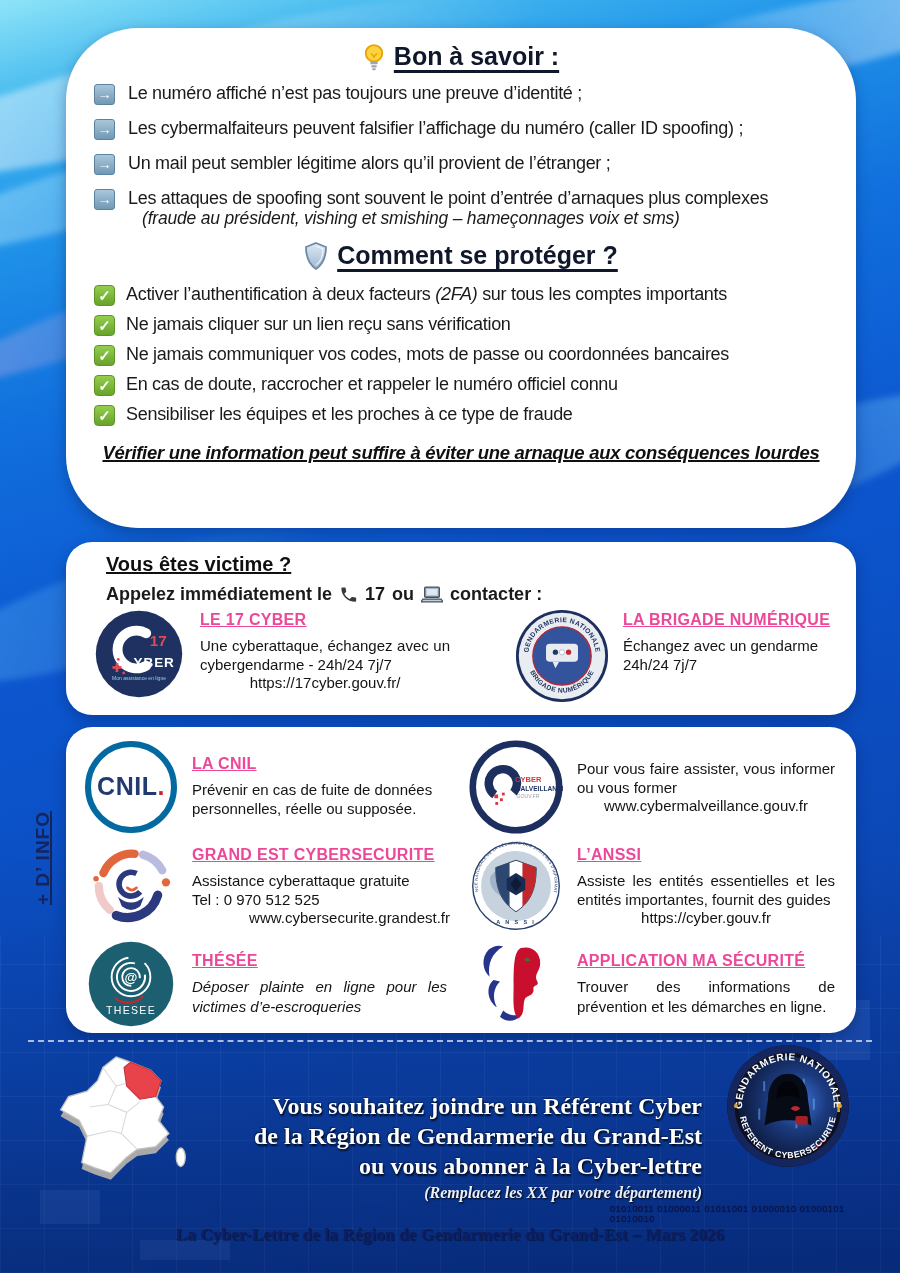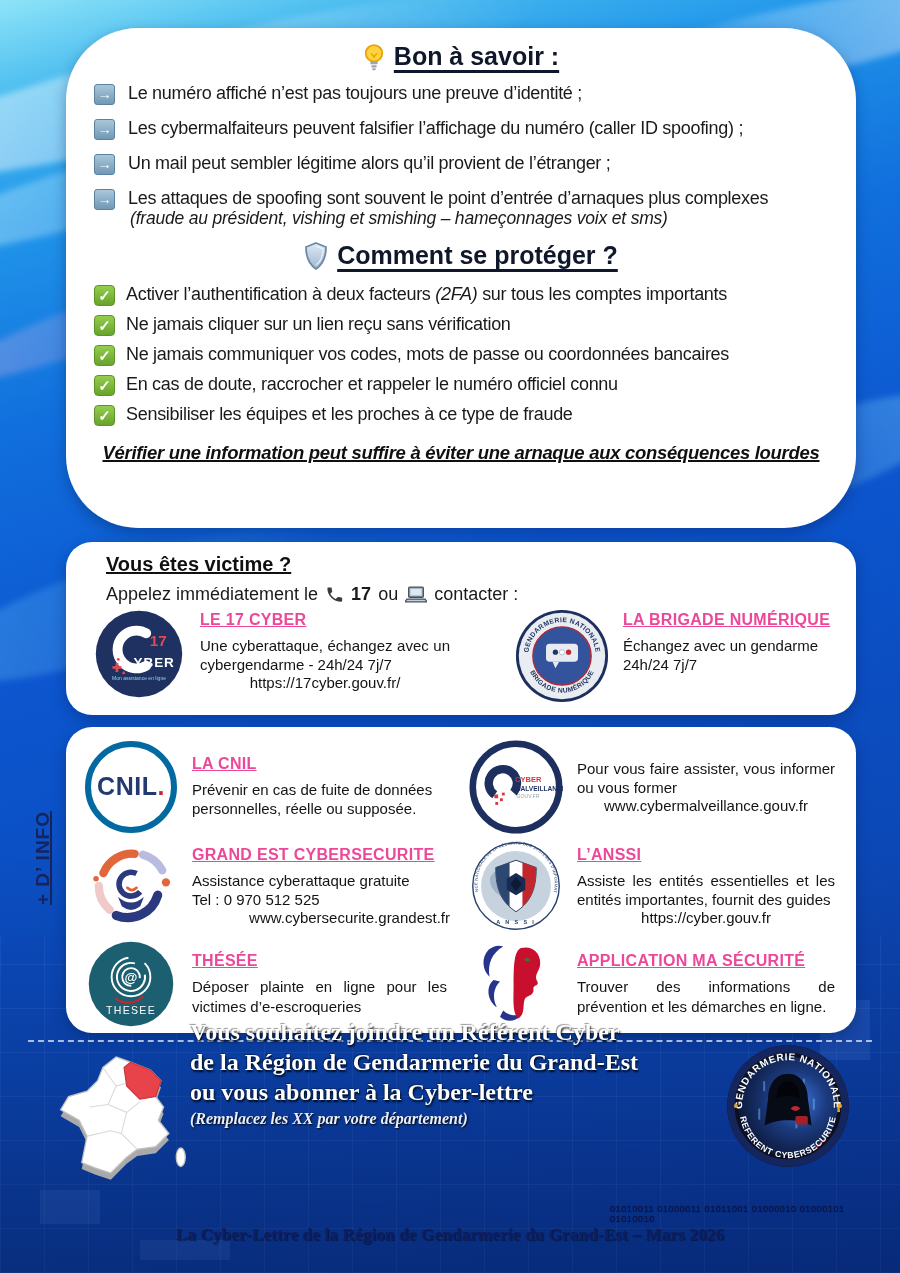--- a/index.html
+++ b/index.html
@@ -27,31 +27,31 @@
   .box{position:absolute;background:#fff;box-shadow:0 5px 14px rgba(0,25,80,.35);}
   #box1{left:66px;top:28px;width:790px;height:500px;border-radius:72px;padding:14px 28px 0 28px;}
   #box2{left:66px;top:542px;width:790px;height:173px;border-radius:26px;padding:11px 24px 0 24px;}
   #box3{left:66px;top:727px;width:790px;height:306px;border-radius:26px;padding:10px 16px 0 16px;}
 
   .h-main{display:flex;justify-content:center;align-items:center;gap:9px;font-size:25px;font-weight:bold;color:#0f172a;}
   .h-main .ul{text-decoration:underline;text-decoration-thickness:2.5px;text-underline-offset:5px;}
   .b-list{margin-top:12px;}
   .b-row{display:flex;gap:13px;margin-bottom:13px;font-size:18px;color:#1a1a1a;letter-spacing:-0.3px;align-items:flex-start;}
   .arrow-ico{flex:0 0 21px;height:21px;margin-top:1px;background:linear-gradient(180deg,#aac7da,#7199b4);border:1px solid #5b82a0;border-radius:3px;color:#fff;font-weight:bold;font-size:14px;line-height:19px;text-align:center;}
-  .b-note{font-style:italic;font-size:17.5px;color:#1a1a1a;margin:-6px 0 8px 36px;letter-spacing:-0.2px;}
+  .b-note{font-style:italic;font-size:17.5px;color:#1a1a1a;margin:-6px 0 8px 48px;letter-spacing:-0.2px;}
   .h2m{margin-top:12px;}
   .c-list{margin-top:14px;}
   .c-row{display:flex;gap:11px;margin-bottom:8px;font-size:18px;color:#1a1a1a;letter-spacing:-0.3px;align-items:flex-start;}
   .check-ico{flex:0 0 21px;height:21px;margin-top:1px;border-radius:4px;background:linear-gradient(180deg,#93ce4e,#68a32b);border:1px solid #5c9426;color:#fff;font-size:15px;font-weight:bold;line-height:19px;text-align:center;}
   .em{font-style:italic;}
   .warn{margin-top:16px;text-align:center;font-size:18.5px;font-weight:bold;font-style:italic;color:#101010;
     text-decoration:underline;text-decoration-thickness:2px;letter-spacing:-0.3px;}
 
   .v-title{font-size:20px;font-weight:bold;color:#101010;text-decoration:underline;text-decoration-thickness:2px;margin-left:16px;}
-  .call-line{display:flex;align-items:center;gap:7px;font-size:18px;color:#1a1a1a;margin:8px 0 4px 16px;}
+  .call-line{display:flex;align-items:center;gap:7px;font-size:18px;color:#1a1a1a;margin:8px 0 4px 16px;font-weight:bold;}
   .cols{display:flex;}
   .contact{display:flex;gap:12px;align-items:flex-start;}
   .contact .txt{padding-top:2px;}
   .c-left{width:57%;}
   .c-right{width:43%;}
   .res-title{font-size:16px;font-weight:bold;color:#ec4899;text-decoration:underline;letter-spacing:.3px;margin-bottom:7px;}
   .res-desc{font-size:15px;color:#141414;text-align:justify;line-height:1.28;}
   .res-line{font-size:15px;color:#141414;line-height:1.28;}
   .res-link{font-size:15px;color:#141414;text-align:center;}
   .res-link-r{font-size:15px;color:#141414;text-align:right;}
@@ -62,21 +62,21 @@
 
   .lg-cnil{width:92px;height:92px;border-radius:50%;background:#fff;border:6px solid #0369a1;display:flex;justify-content:center;align-items:center;font-size:25px;font-weight:bold;color:#233a70;letter-spacing:.5px;}
   .lg-cnil .dot{color:#c1272d;}
 
   .info-vert{position:absolute;left:-32px;top:845px;width:150px;height:26px;line-height:26px;text-align:center;
     transform:rotate(-90deg);font-size:19px;font-weight:bold;color:#16245e;
     text-decoration:underline;text-decoration-thickness:2px;letter-spacing:1px;}
 
   .sep{position:absolute;left:28px;top:1040px;width:844px;border-top:2px dashed rgba(225,232,245,.75);}
   .map{position:absolute;left:58px;top:1046px;width:132px;height:138px;}
-  .banner{position:absolute;left:190px;top:1018px;width:512px;text-align:left;color:#fff;font-family:"Liberation Serif",serif;font-weight:bold;}
+  .banner{position:absolute;left:190px;top:1092px;width:512px;text-align:right;color:#fff;font-family:"Liberation Serif",serif;font-weight:bold;}
   .banner .bl{font-size:24px;line-height:1.24;text-shadow:1px 2px 2px rgba(0,0,0,.85),-1px -1px 1px rgba(0,0,0,.4);}
   .banner .bl-mail{font-size:21px;letter-spacing:-0.2px;}
   .banner .note{font-size:16px;font-style:italic;font-weight:bold;margin-top:3px;color:#e9eef8;text-shadow:1px 1px 2px #000;}
   .emblem{position:absolute;left:726px;top:1044px;width:124px;height:124px;}
   .binary{position:absolute;left:610px;top:1204px;width:282px;font-size:9px;font-weight:normal;color:#0b1240;text-align:left;letter-spacing:.6px;text-shadow:0 0 1px rgba(10,20,70,.7);}
   .footer{position:absolute;left:0;top:1225px;width:100%;text-align:center;font-family:"Liberation Serif",serif;font-weight:bold;font-size:17px;color:#101d5e;text-shadow:1px 1px 1px rgba(0,0,0,.45);letter-spacing:.2px;}
 
   svg text{font-family:"Liberation Sans",sans-serif;}
 </style>
 </head>
@@ -338,21 +338,21 @@
               <circle cx="50" cy="42" r="16" stroke-dasharray="60 18" transform="rotate(70 50 42)"></circle>
               <circle cx="50" cy="42" r="10" stroke-dasharray="36 14" transform="rotate(160 50 42)"></circle>
             </g>
             <text x="50" y="48" fill="#ffffff" font-size="15" font-weight="bold" text-anchor="middle">@</text>
             <path d="M32,66 A24,24 0 0 0 64,64" stroke="#c1272d" stroke-width="2.6" fill="none"></path>
             <text x="50" y="84" fill="#ffffff" font-size="12" text-anchor="middle" letter-spacing="1.5">THESEE</text>
           </svg>
         </div>
         <div>
           <div class="res-title">THÉSÉE</div>
-          <div class="res-desc" style="width:255px;">Déposer plainte en ligne pour les victimes d’e-escroqueries</div>
+          <div class="res-desc" style="width:255px;font-style:italic;">Déposer plainte en ligne pour les victimes d’e-escroqueries</div>
         </div>
       </div>
 
       <div class="cell">
         <div class="lgwrap">
           <svg width="80" height="88" viewBox="0 0 100 110">
             <g fill="#27348b">
               <path d="M34,8 C20,16 14,30 17,46 C8,38 6,22 16,12 C22,7 28,6 34,8 Z"></path>
               <path d="M30,52 C22,60 20,72 26,84 C14,76 12,58 22,50 Z"></path>
               <path d="M34,88 C40,94 50,96 58,92 C52,102 38,104 30,96 Z"></path>

